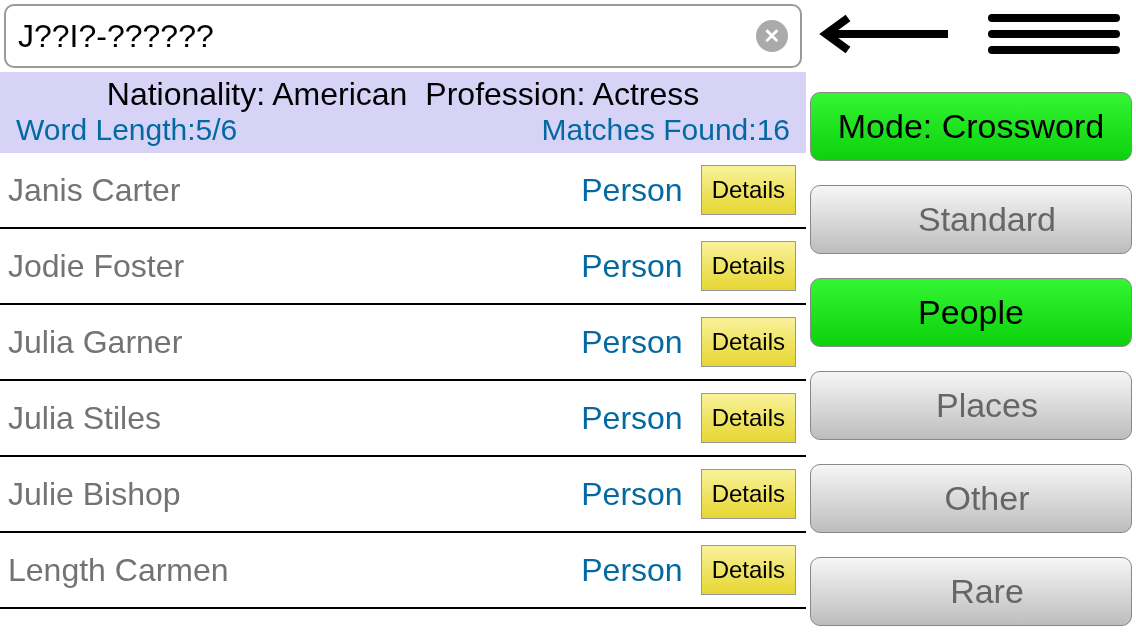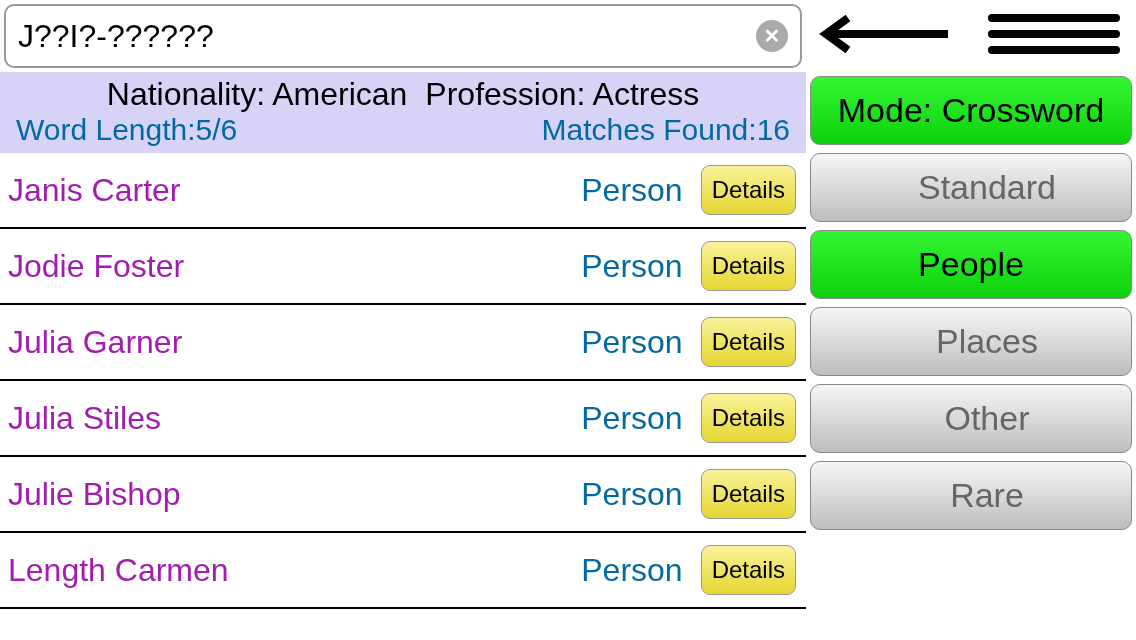--- a/index.html
+++ b/index.html
@@ -79,42 +79,42 @@
     .result-row {
       display: flex;
       align-items: center;
       border-bottom: 2px solid #000;
       padding: 12px 10px 12px 8px;
       gap: 10px;
     }
     .result-name {
       flex: 1;
       font-size: 32px;
-      color: #a21caf;
+      color: #737373;
     }
     .result-type {
       font-size: 32px;
       color: #0369a1;
       margin-right: 8px;
     }
     .details-btn {
       background: linear-gradient(#f9f29a, #e6d632);
       border: 1px solid #999;
-      border-radius: 9px;
+      border-radius: 0;
       font-size: 24px;
       padding: 10px 10px;
       cursor: pointer;
       color: #000;
     }
     .sidebar {
       width: 330px;
       display: flex;
       flex-direction: column;
       padding: 4px 4px 0 4px;
-      gap: 6px;
+      gap: 22px;
     }
     .top-icons {
       display: flex;
       align-items: center;
       justify-content: space-between;
       height: 64px;
       padding: 0 8px;
     }
     .arrow-left {
       cursor: pointer;

